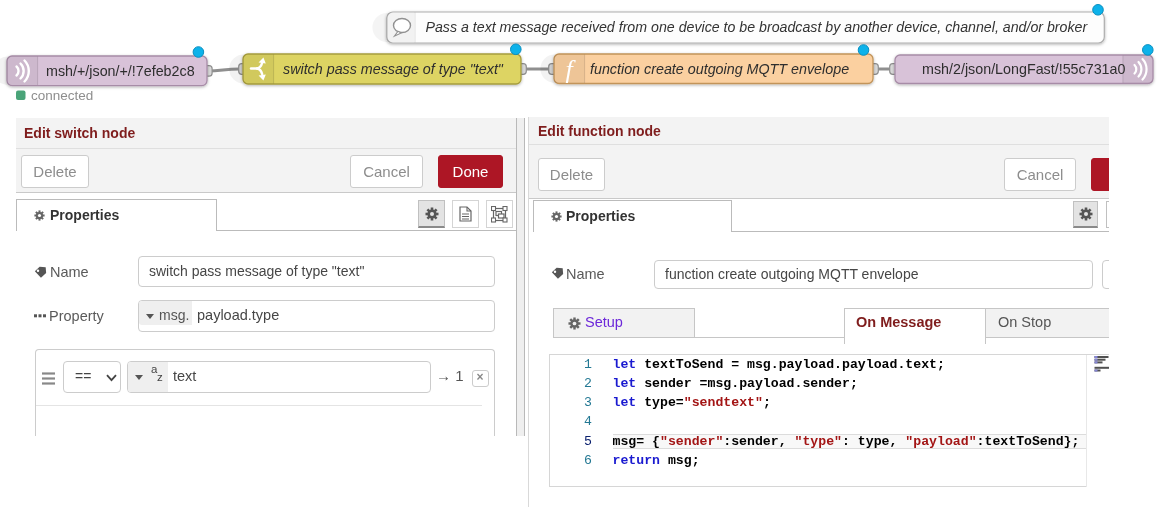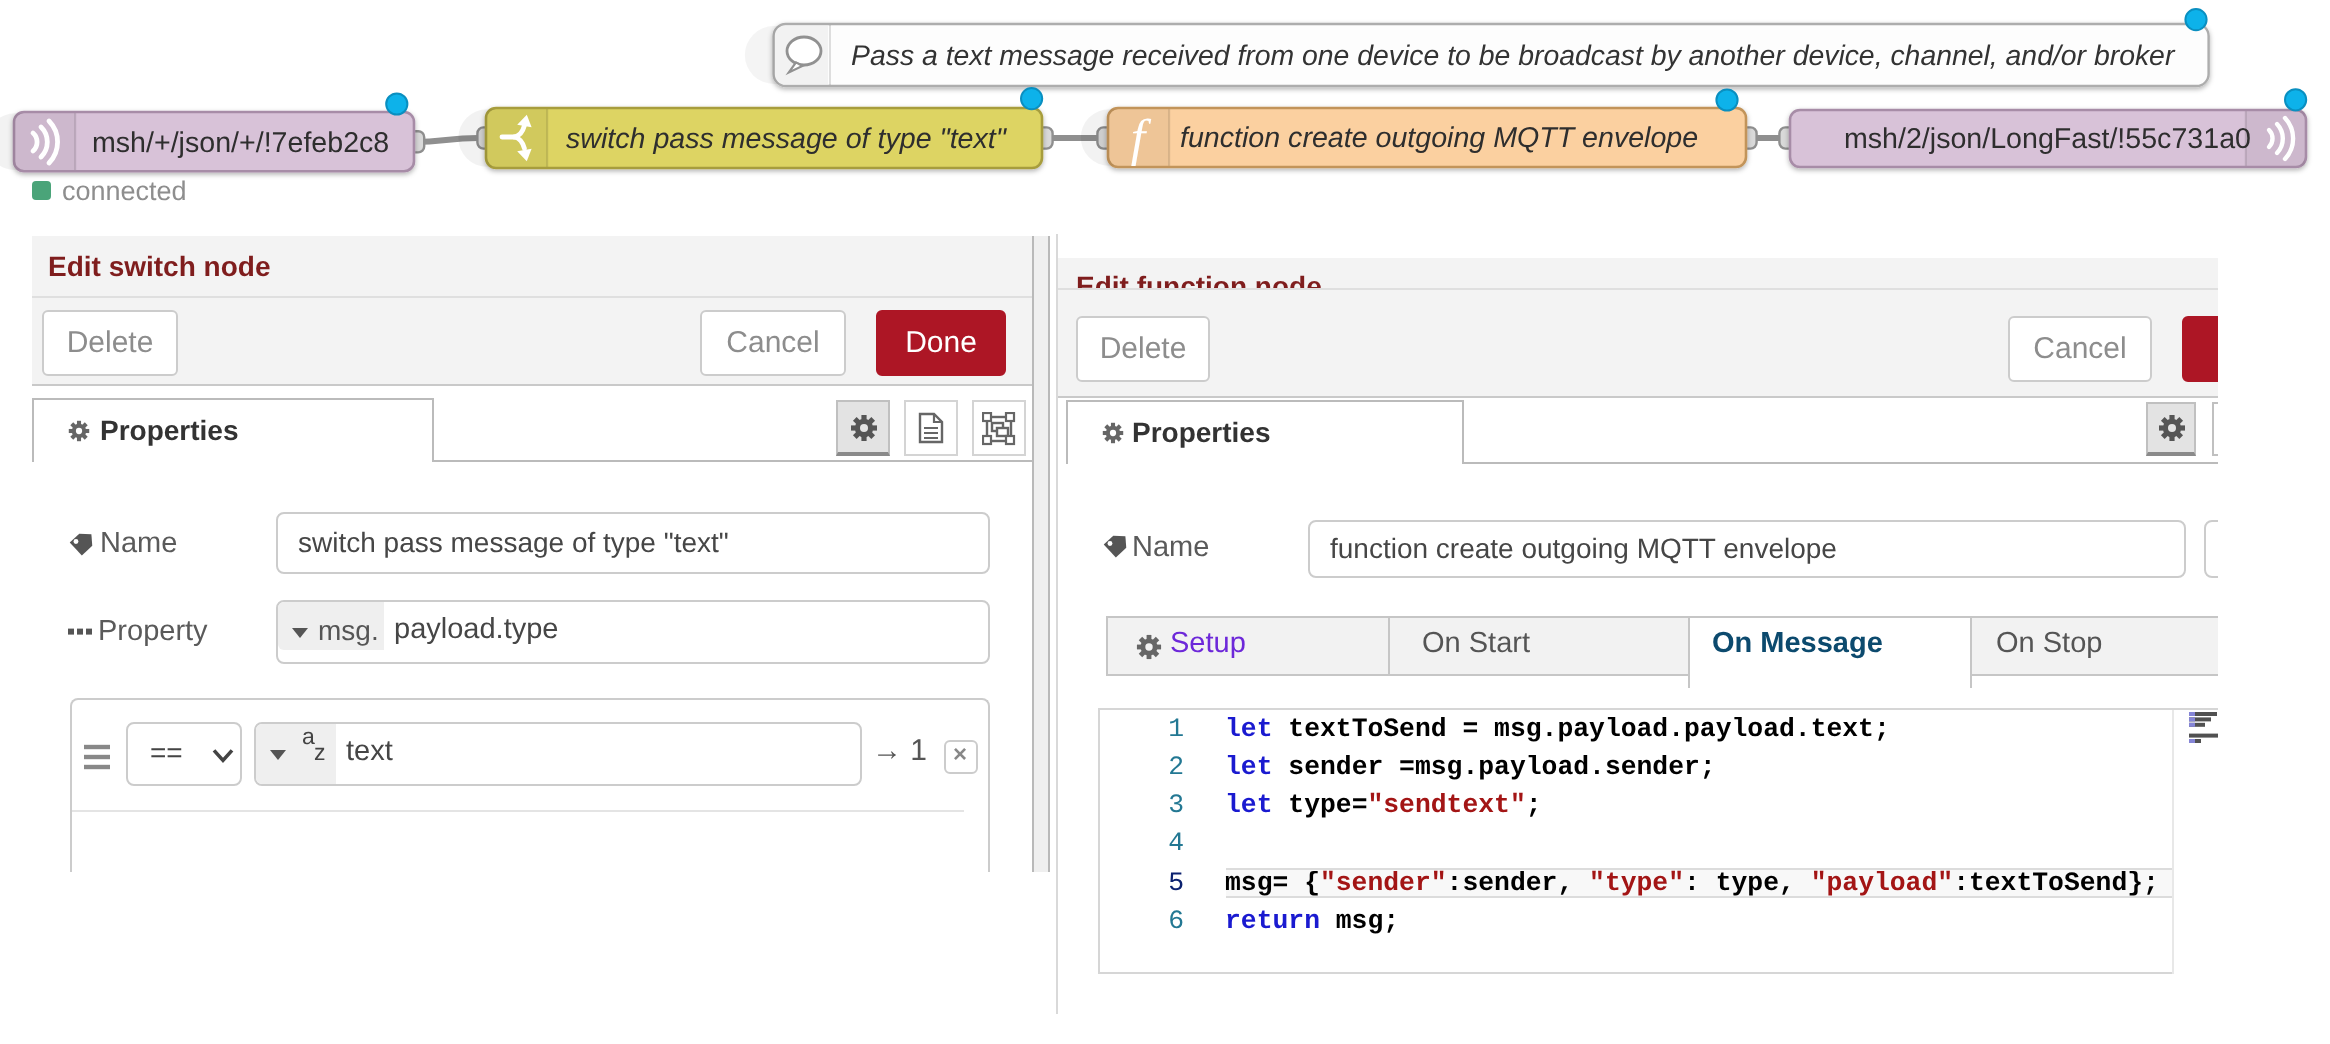--- a/index.html
+++ b/index.html
@@ -215,21 +215,21 @@
   <span class="abs" style="left:420px;top:249px;font-size:15px;color:#555;">→ 1</span>
   <div class="abs" style="left:456px;top:252px;width:17px;height:17px;border:1px solid #ccc;border-radius:3px;background:#fff;box-sizing:border-box;">
     <span style="position:absolute;left:3.5px;top:-1px;font-size:12px;font-weight:bold;color:#888;">×</span>
   </div>
 </div>
 
 <div class="abs" style="left:516px;top:118px;width:7px;height:318px;background:#efefef;border-left:1px solid #b9b9b9;border-right:1px solid #b9b9b9;"></div>
 
 <div id="rp" class="abs" style="left:528px;top:117px;width:579.5px;height:390px;overflow:hidden;border-left:1px solid #d9d9d9;">
 
-  <div class="hdr" style="left:0;top:0;width:580px;height:27px;line-height:28px;margin-top:12px;">
+  <div class="hdr" style="left:0;top:0;width:580px;height:27px;line-height:28px;">
     <span style="margin-left:9px;">Edit function node</span>
   </div>
 
   <div class="abs" style="left:0;top:27px;width:580px;height:55px;background:#f3f3f3;border-top:1px solid #dfdfdf;border-bottom:1px solid #c9c9c9;box-sizing:border-box;"></div>
   <div class="btn" style="left:9px;top:41px;width:67px;height:33px;line-height:31px;">Delete</div>
   <div class="btn" style="left:475px;top:41px;width:72px;height:33px;line-height:31px;">Cancel</div>
   <div class="btn" style="left:562px;top:41px;width:60px;height:33px;background:#ad1625;border-color:#ad1625;"></div>
 
   <div class="abs" style="left:203px;top:114px;width:377px;height:1px;background:#bbb;"></div>
   <div class="abs" style="left:4px;top:83px;width:199px;height:32px;background:#fff;border:1px solid #bbb;border-bottom:none;box-sizing:border-box;">
@@ -281,25 +281,22 @@
             <line x1="7" y1="0.5" x2="7" y2="13.5"></line>
             <line x1="0.5" y1="7" x2="13.5" y2="7"></line>
             <line x1="2.4" y1="2.4" x2="11.6" y2="11.6"></line>
             <line x1="11.6" y1="2.4" x2="2.4" y2="11.6"></line>
           </g>
       <circle cx="7" cy="7" r="2" fill="#f2f2f2"></circle>
         </g>
     </svg>
     <span style="position:absolute;left:31px;top:5px;font-size:14.5px;color:#6d28d9;">Setup</span>
   </div>
-  <div class="abs" style="left:165px;top:191px;width:151px;height:30px;background:#f2f2f2;border:1px solid #c6c6c6;box-sizing:border-box;">
-    <span style="position:absolute;left:16px;top:5px;font-size:14.5px;color:#555;">On Start</span>
-  </div>
   <div class="abs" style="left:315px;top:191px;width:142px;height:36px;background:#fff;border:1px solid #c6c6c6;border-bottom:none;box-sizing:border-box;">
-    <span style="position:absolute;left:11px;top:5px;font-size:14.5px;font-weight:bold;color:#0c4a6e;">On Message</span>
+    <span style="position:absolute;left:11px;top:5px;font-size:14.5px;font-weight:bold;color:#7f1d1d;">On Message</span>
   </div>
   <div class="abs" style="left:456px;top:191px;width:140px;height:30px;background:#f2f2f2;border:1px solid #c6c6c6;box-sizing:border-box;">
     <span style="position:absolute;left:12px;top:5px;font-size:14.5px;color:#555;">On Stop</span>
   </div>
   <div class="abs" style="left:24px;top:220px;width:292px;height:1px;background:#c6c6c6;"></div>
   <div class="abs" style="left:456px;top:220px;width:124px;height:1px;background:#c6c6c6;"></div>
 
   <div class="abs" style="left:20px;top:236.5px;width:560px;height:133.5px;background:#fff;border:1px solid #d6d6d6;box-sizing:border-box;font-family:'Liberation Mono',monospace;font-size:13.2px;color:#000;">
 
     <div class="abs" style="left:63px;top:79.5px;width:473px;height:12.5px;background:#f8f8f8;border-top:1px solid #dcdcdc;border-bottom:1px solid #dcdcdc;"></div>

